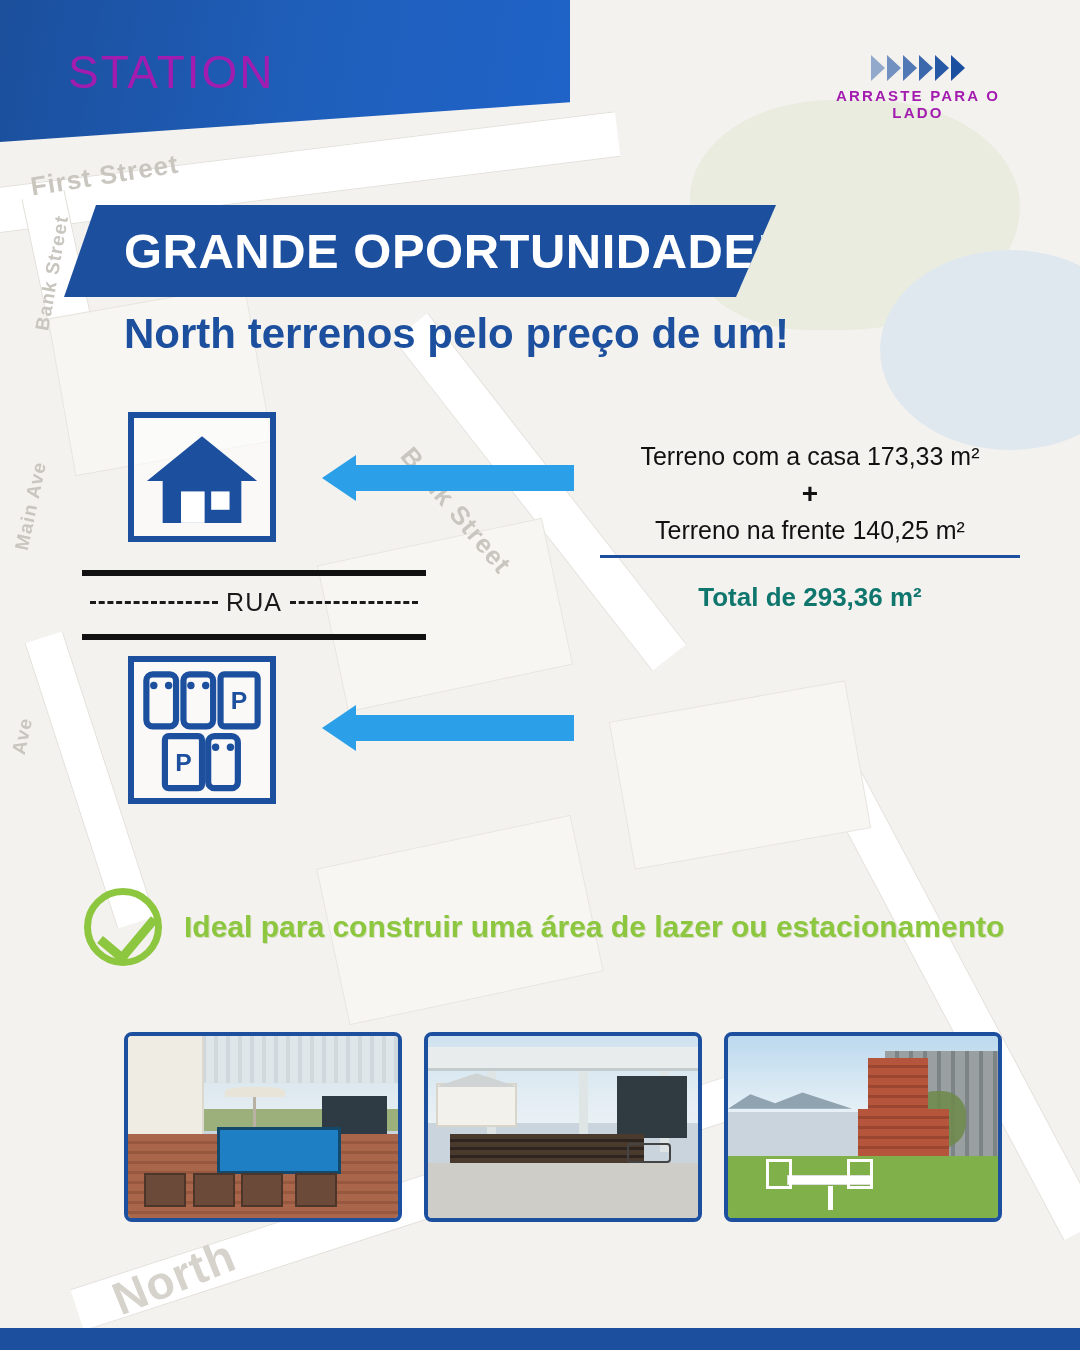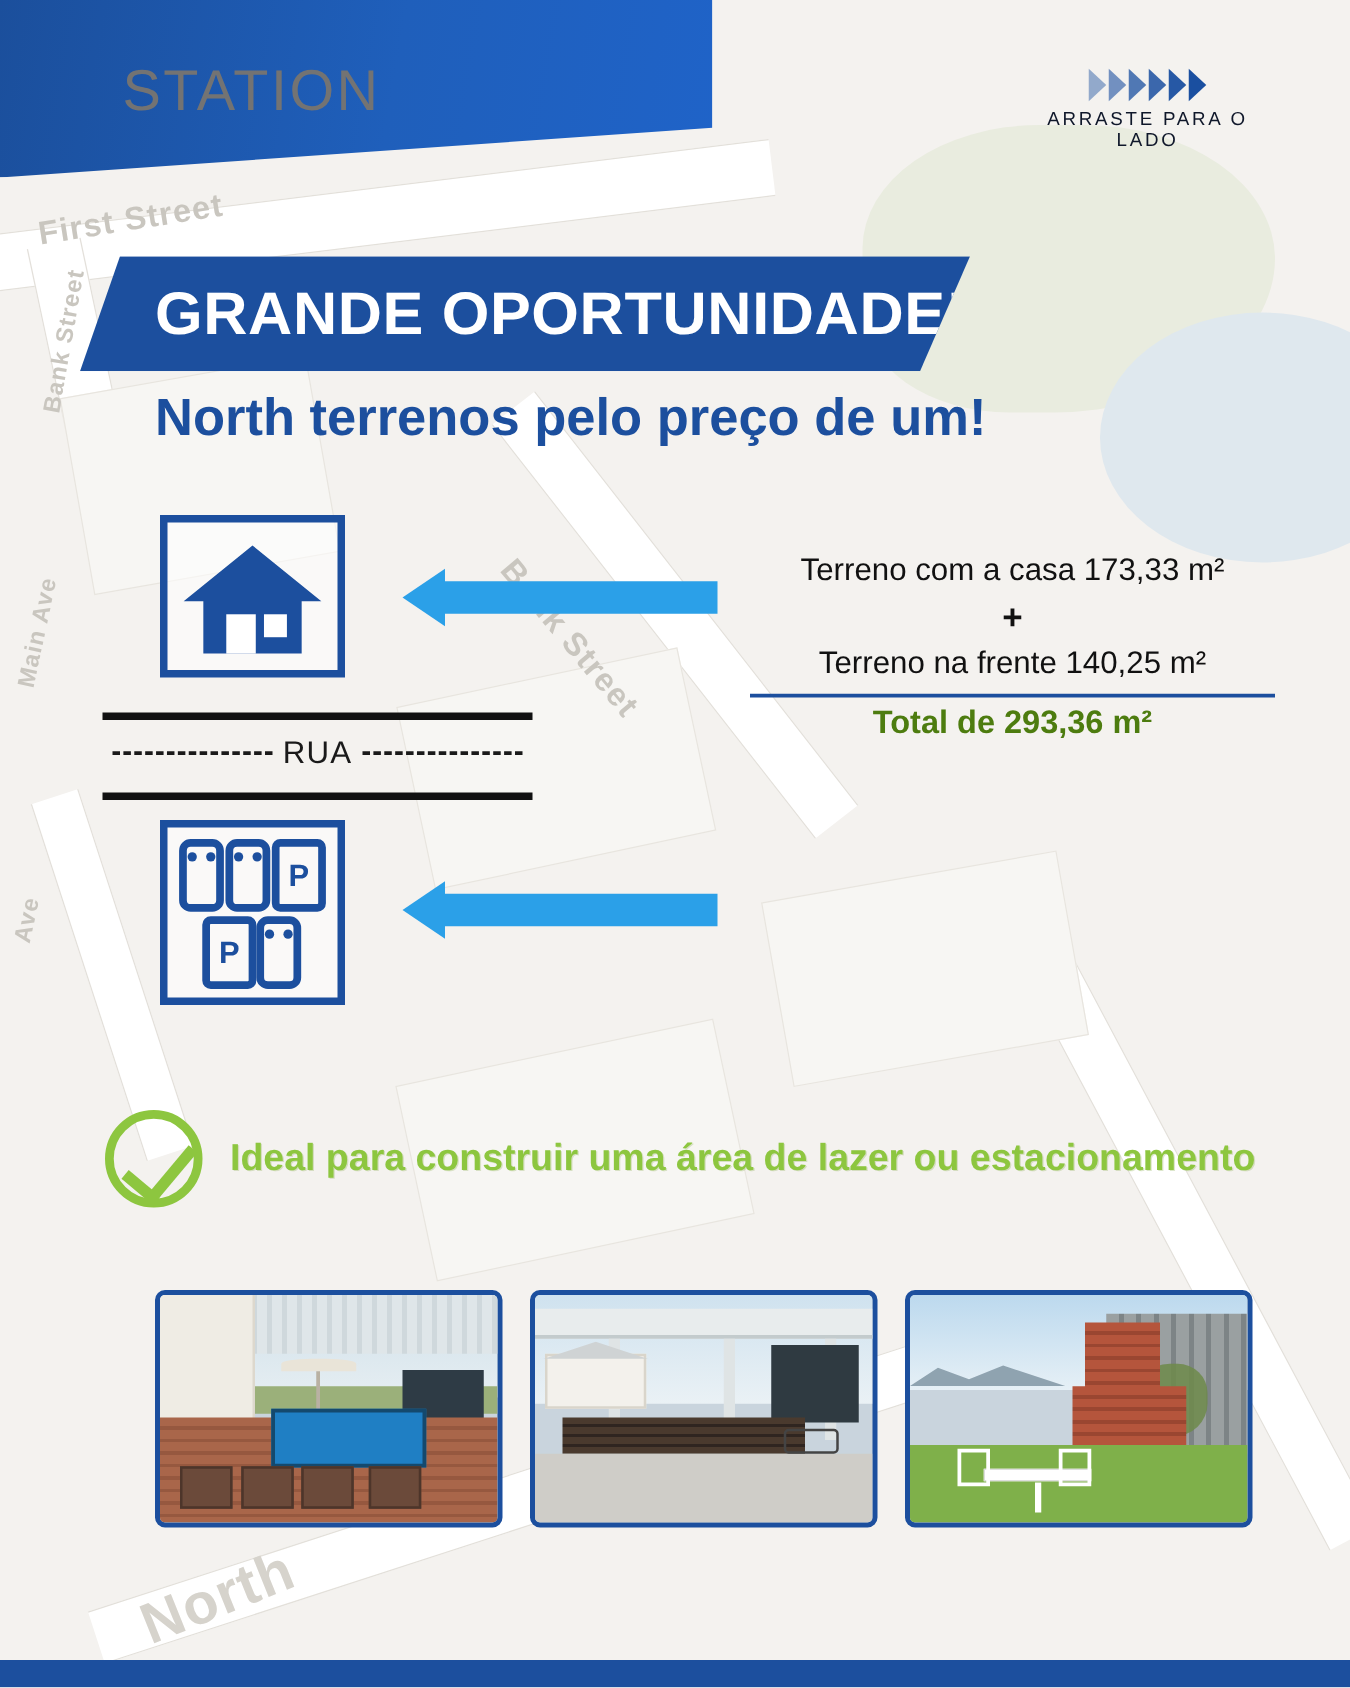--- a/index.html
+++ b/index.html
@@ -71,25 +71,24 @@
     font-size: 46px;
     letter-spacing: 1px;
   }
   .logo .home {
     background: #6d93c9;
     color: #ffffff;
     font-weight: bold;
     padding: 2px 6px 4px 8px;
   }
   .logo .station {
-    color: #737373;
+    color: #a21caf;
     font-weight: 300;
     padding-left: 6px;
     letter-spacing: 2px;
-    margin-left: 30px;
   }
 
   .swipe {
     position: absolute;
     top: 55px;
     right: 62px;
     text-align: center;
     width: 200px;
   }
   .swipe .chevrons {
@@ -104,23 +103,23 @@
     border-bottom: 13px solid transparent;
     border-left: 14px solid #1a4fa0;
   }
   .swipe .chev.c1 { opacity: 0.45; }
   .swipe .chev.c2 { opacity: 0.60; }
   .swipe .chev.c3 { opacity: 0.75; }
   .swipe .chev.c4 { opacity: 0.85; }
   .swipe .chev.c5 { opacity: 0.95; }
   .swipe .chev.c6 { opacity: 1; }
   .swipe .swipe-label {
-    color: #0f172a;
+    color: #a21caf;
     font-size: 15px;
-    font-weight: normal;
+    font-weight: bold;
     letter-spacing: 2.2px;
   }
 
   
   .title-banner {
     position: absolute;
     top: 205px;
     left: 64px;
     width: 712px;
     height: 92px;
@@ -213,22 +212,22 @@
     color: #111111;
     font-size: 25px;
     line-height: 1.35;
   }
   .areas .plus { font-size: 28px; font-weight: bold; margin: 1px 0; }
   .areas .line2 {
     border-bottom: 3px solid #1c4f9e;
     padding-bottom: 8px;
   }
   .areas .total {
-    margin-top: 2px;
-    color: #4d7c0f;
+    margin-top: 22px;
+    color: #0f766e;
     font-size: 26px;
     font-weight: bold;
   }
 
   
   .burst {
     position: absolute;
     top: 627px;
     left: 612px;
     width: 400px;

